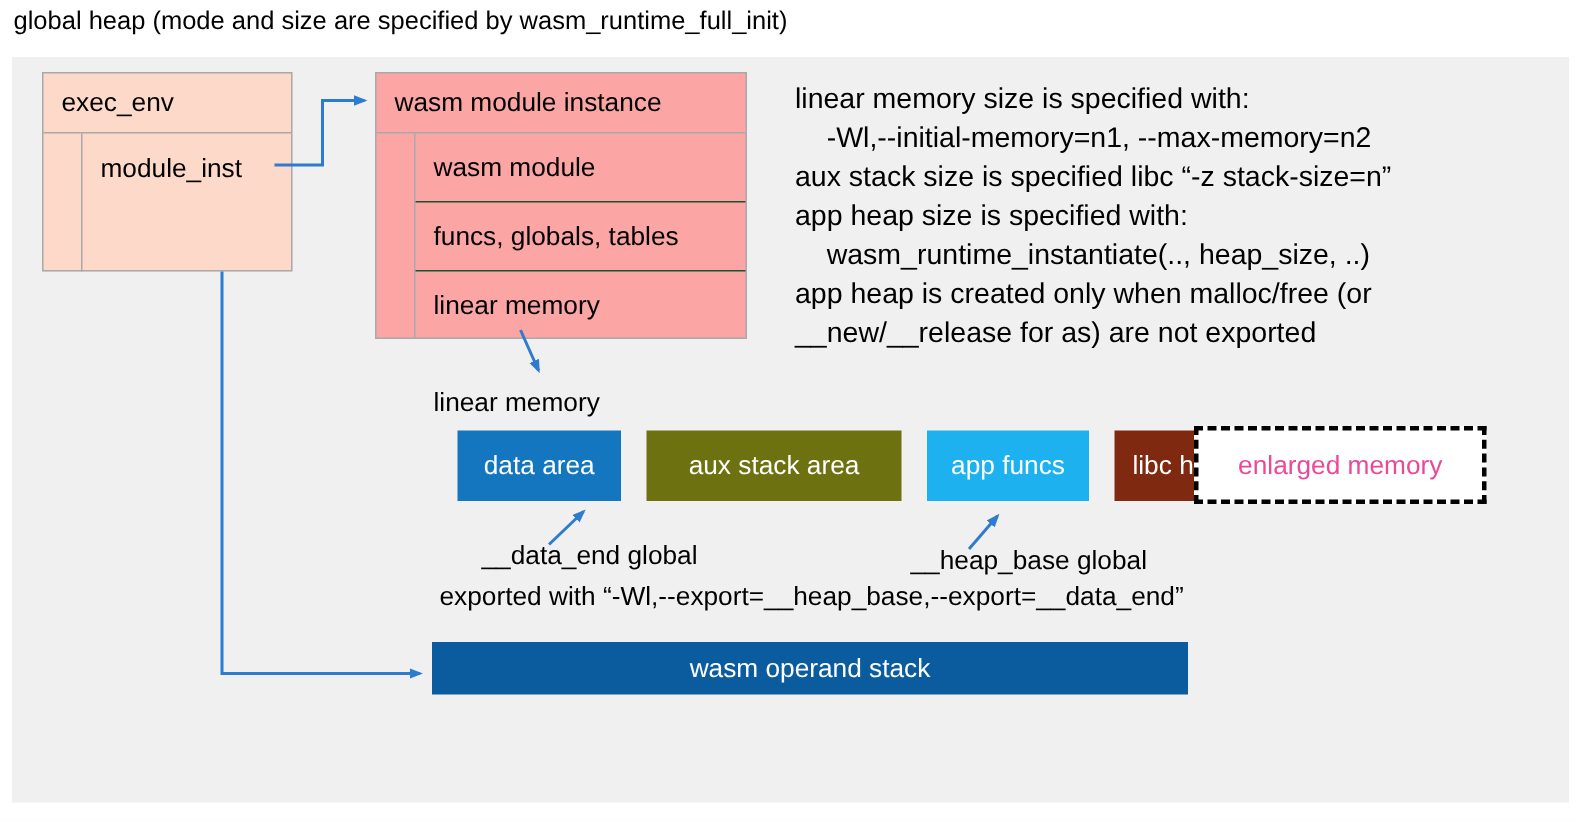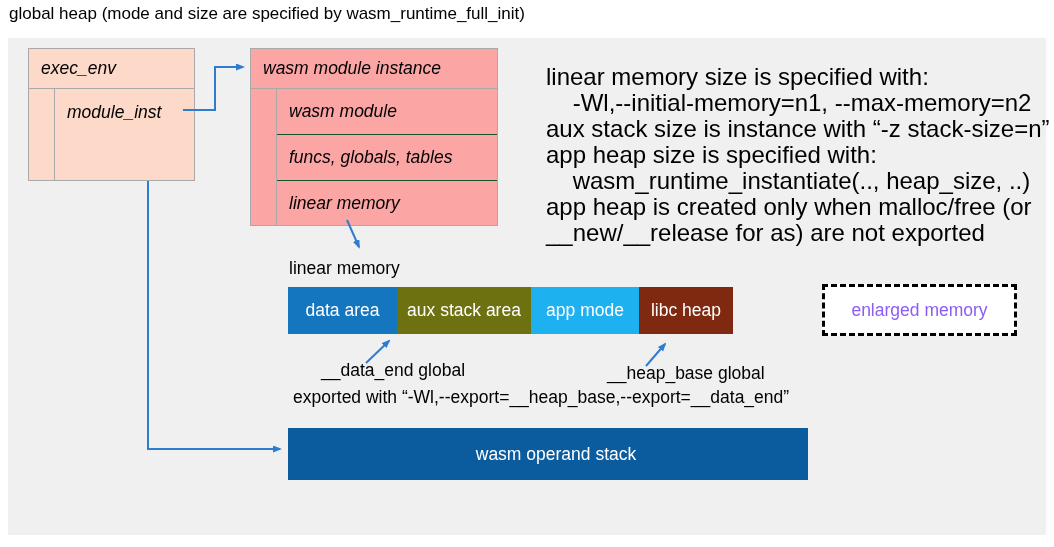--- a/index.html
+++ b/index.html
@@ -3,52 +3,52 @@
 <meta charset="utf-8">
 <style>
   html,body{margin:0;padding:0;background:#fff;}
   body{font-family:"Liberation Sans", sans-serif;color:#000;}
   #stage{position:relative;width:1054px;height:547px;background:#fff;overflow:hidden;}
   .title{position:absolute;left:9px;top:4px;font-size:17px;letter-spacing:0;}
   .panel{position:absolute;left:8px;top:38px;width:1038px;height:497px;background:#f0f0f1;}
   svg.arrows{position:absolute;left:0;top:0;width:1054px;height:547px;pointer-events:none;}
 
   
-  .struct{position:absolute;box-sizing:border-box;border:1px solid #a9a9a9;font-style:italic;}
+  .struct{position:absolute;box-sizing:border-box;border:1px solid #a9a9a9;}
   .struct .hdr{box-sizing:border-box;height:40px;border-bottom:1px solid #a9a9a9;
     display:flex;align-items:center;padding-left:12px;font-size:17.5px;}
   .struct .rows{box-sizing:border-box;margin-left:25px;border-left:1px solid #a9a9a9;}
   .struct .row{box-sizing:border-box;display:flex;align-items:center;
     padding-left:12px;font-size:17.5px;border-bottom:1px solid #14532d;}
   .struct .row:last-child{border-bottom:none;}
   .pink{background:#fcd9c8;}
   .cream{background:#fca5a5;}
 
   
-  .notes-right{position:absolute;left:530px;top:64px;width:505px;font-size:24px;line-height:26px;margin-left:16px;}
+  .notes-right{position:absolute;left:530px;top:54px;width:505px;font-size:19px;line-height:26px;}
   .note-line{white-space:pre-wrap;}
 
   
   .lm-label{position:absolute;left:289px;top:258px;font-size:17.5px;}
   .lm-bar{position:absolute;left:288px;top:287px;height:47px;display:flex;}
   .seg{display:flex;align-items:center;justify-content:center;
-    color:#fff;font-size:17.5px;white-space:nowrap;}
-  .seg-enlarged{position:absolute;left:822px;top:284px;width:195px;height:52px;
+    color:#fff;font-size:17.5px;white-space:nowrap;margin-left:17px;}
+  .seg-enlarged{position:absolute;left:796px;top:284px;width:195px;height:52px;
     box-sizing:border-box;background:#fff;border:3px dashed #000;
     display:flex;align-items:center;justify-content:center;
-    color:#8b5cf6;font-size:17.5px;}
+    color:#ec4899;font-size:17.5px;}
 
   .ann{position:absolute;font-size:17.5px;}
   .ann-data-end{left:321px;top:360px;}
   .ann-heap-base{left:607px;top:363px;}
   .ann-exported{left:293px;top:387px;}
 
-  .op-stack{position:absolute;left:288px;top:428px;width:504px;height:52px;
+  .op-stack{position:absolute;left:288px;top:428px;width:504px;height:35px;
     background:#0a5c9e;color:#fff;display:flex;align-items:center;justify-content:center;
-    font-size:17.5px;padding-left:16px;}
+    font-size:17.5px;}
 
   .notes-bottom{position:absolute;left:188px;top:481px;font-size:17.5px;line-height:26px;}
 </style>
 </head>
 <body>
 
 <div id="stage">
 
   <div class="title">global heap (mode and size are specified by wasm_runtime_full_init)</div>
 
@@ -66,33 +66,33 @@
     <div class="rows" style="height:137px;">
       <div class="row" style="height:46px;">wasm module</div>
       <div class="row" style="height:46px;">funcs, globals, tables</div>
       <div class="row" style="height:45px;">linear memory</div>
     </div>
   </div>
 
   <div class="notes-right">
     <div class="note-line">linear memory size is specified with:</div>
     <div class="note-line">    -Wl,--initial-memory=n1, --max-memory=n2</div>
-    <div class="note-line">aux stack size is instance with “-z stack-size=n”</div>
+    <div class="note-line">aux stack size is specified libc “-z stack-size=n”</div>
     <div class="note-line">app heap size is specified with:</div>
     <div class="note-line">    wasm_runtime_instantiate(.., heap_size, ..)</div>
     <div class="note-line">app heap is created only when malloc/free (or</div>
     <div class="note-line">__new/__release for as) are not exported</div>
   </div>
 
   <div class="lm-label">linear memory</div>
 
   <div class="lm-bar">
     <div class="seg" style="width: 109px; background-color: rgb(20, 118, 191);">data area</div>
-    <div class="seg" style="width: 134px; background-color: rgb(110, 113, 16);">aux stack area</div>
-    <div class="seg" style="width: 108px; background-color: rgb(29, 177, 239);">app mode</div>
+    <div class="seg" style="width: 170px; background-color: rgb(110, 113, 16);">aux stack area</div>
+    <div class="seg" style="width: 108px; background-color: rgb(29, 177, 239);">app funcs</div>
     <div class="seg" style="width: 94px; background-color: rgb(127, 42, 16);">libc heap</div>
   </div>
   <div class="seg-enlarged">enlarged memory</div>
 
   <div class="ann ann-data-end">__data_end global</div>
   <div class="ann ann-heap-base">__heap_base global</div>
   <div class="ann ann-exported">exported with “-Wl,--export=__heap_base,--export=__data_end”</div>
 
   <div class="op-stack">wasm operand stack</div>
 

